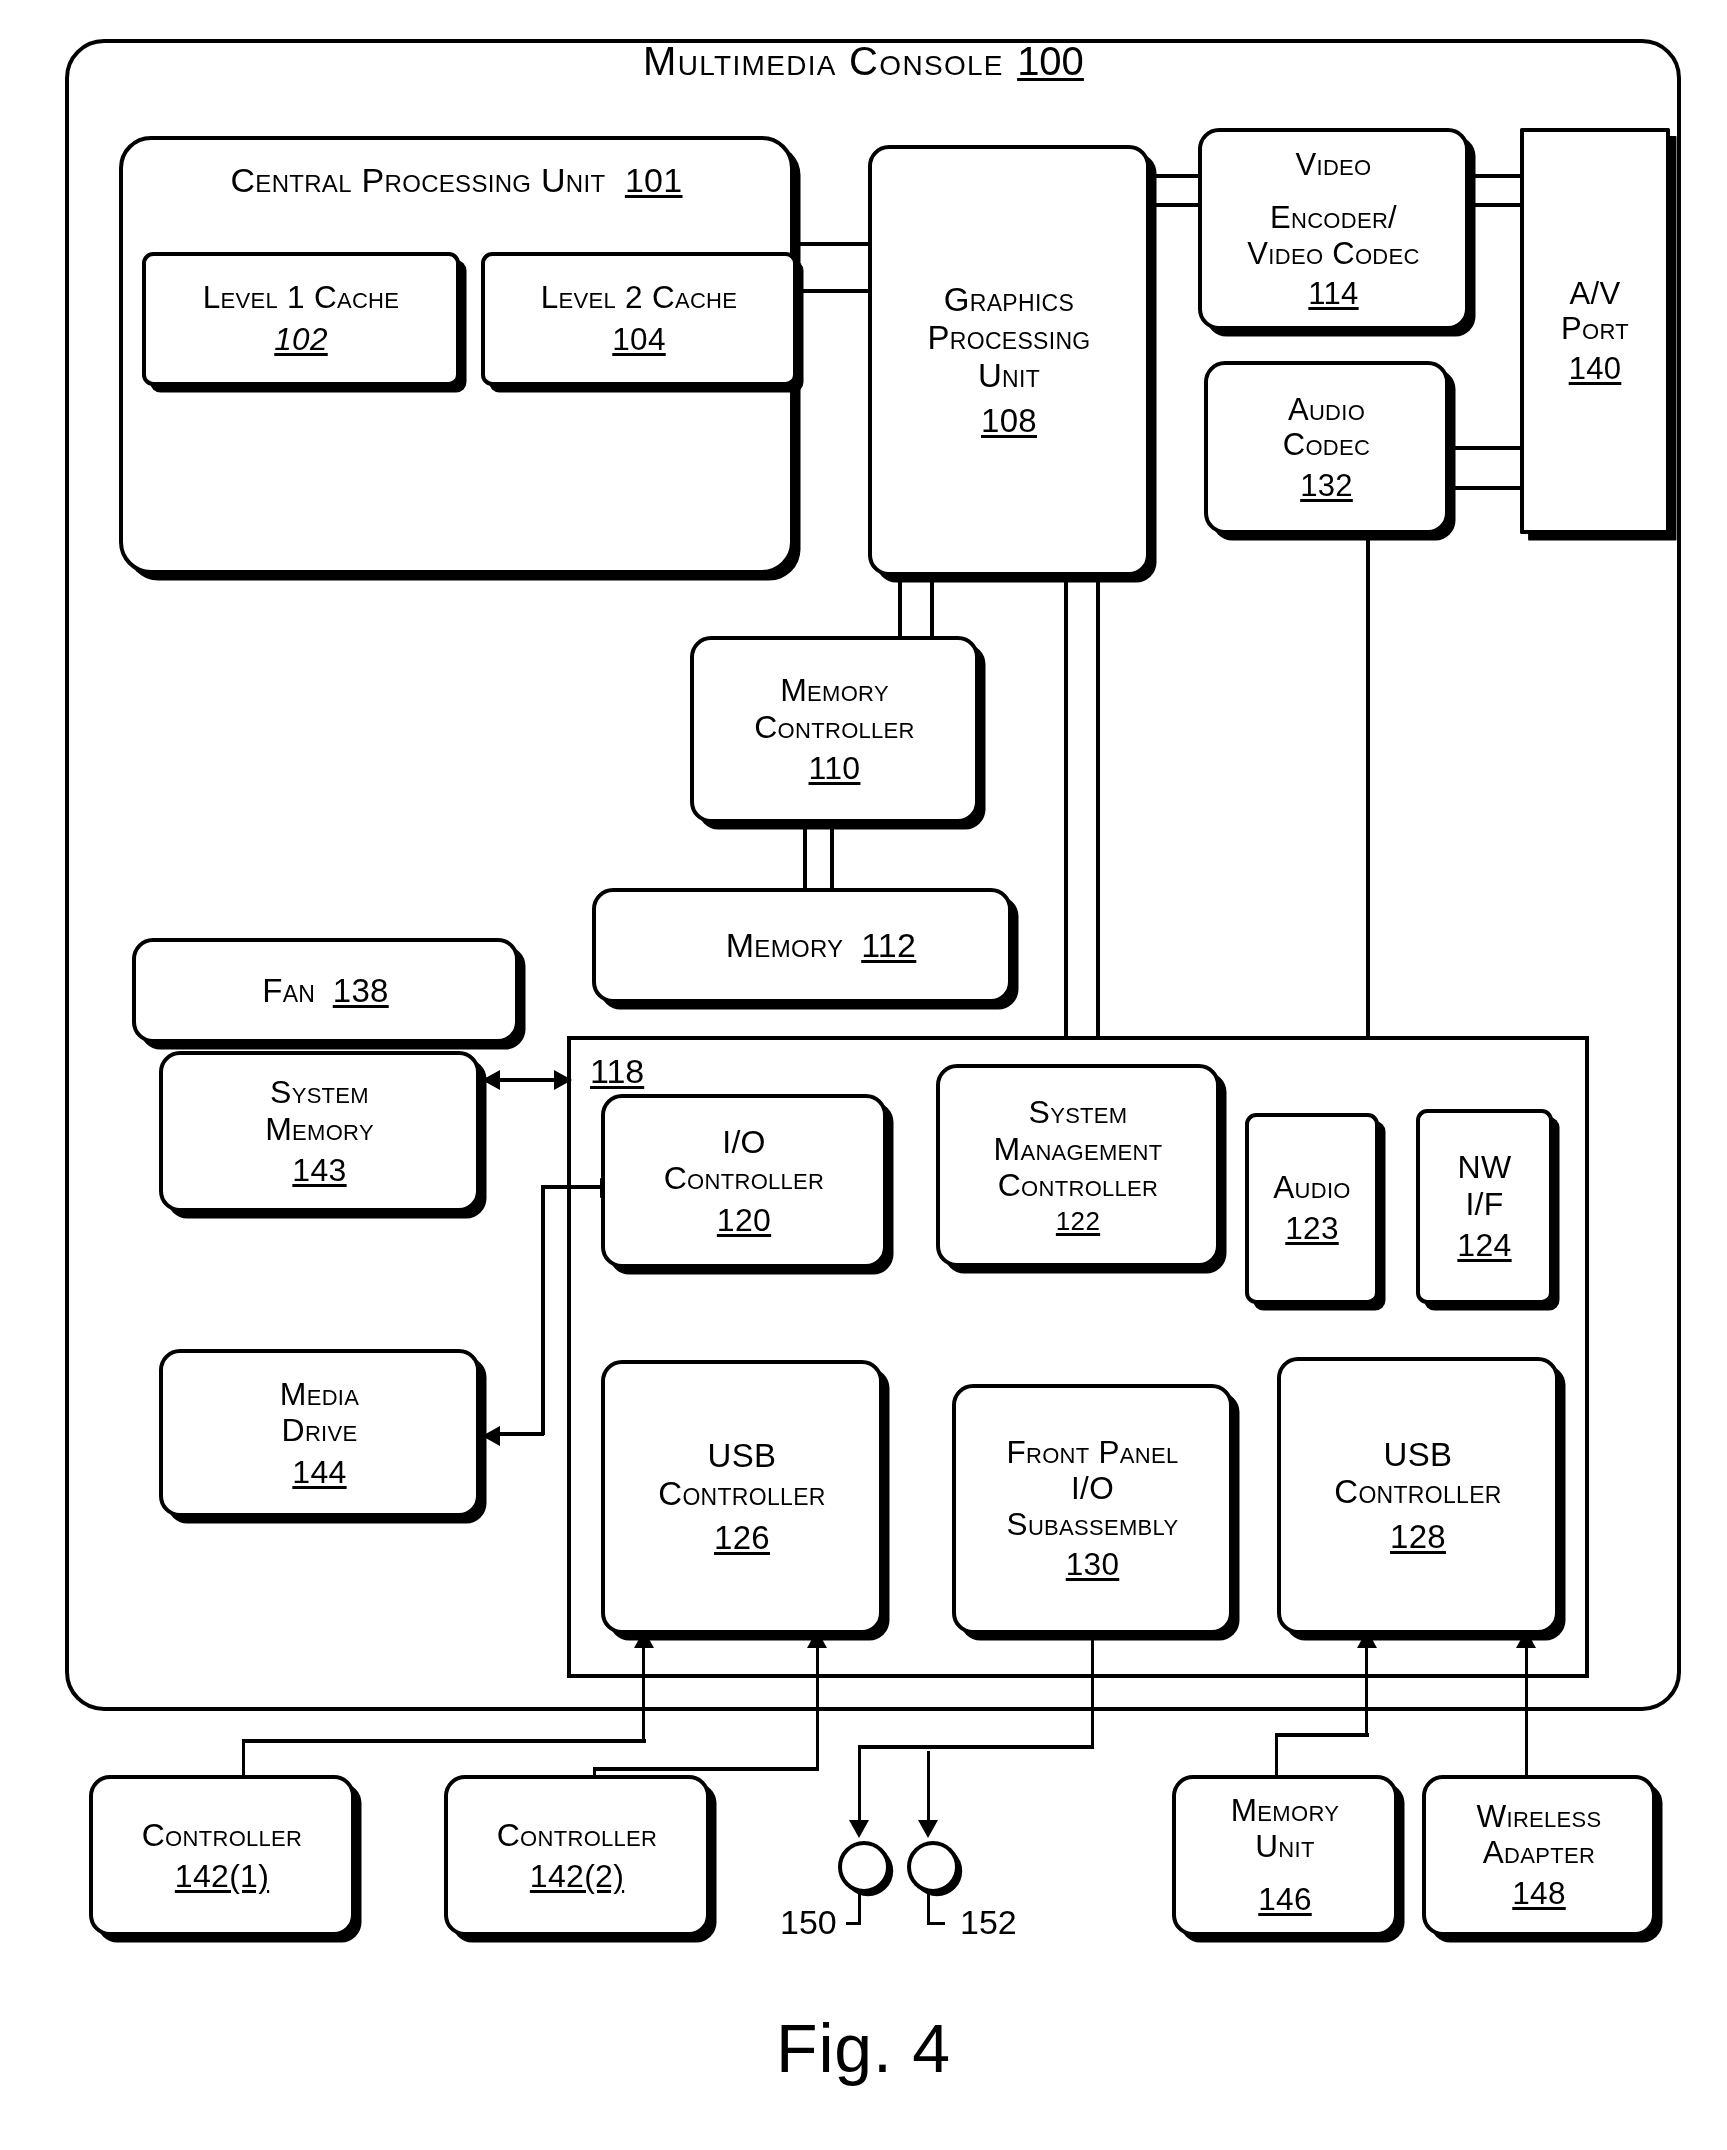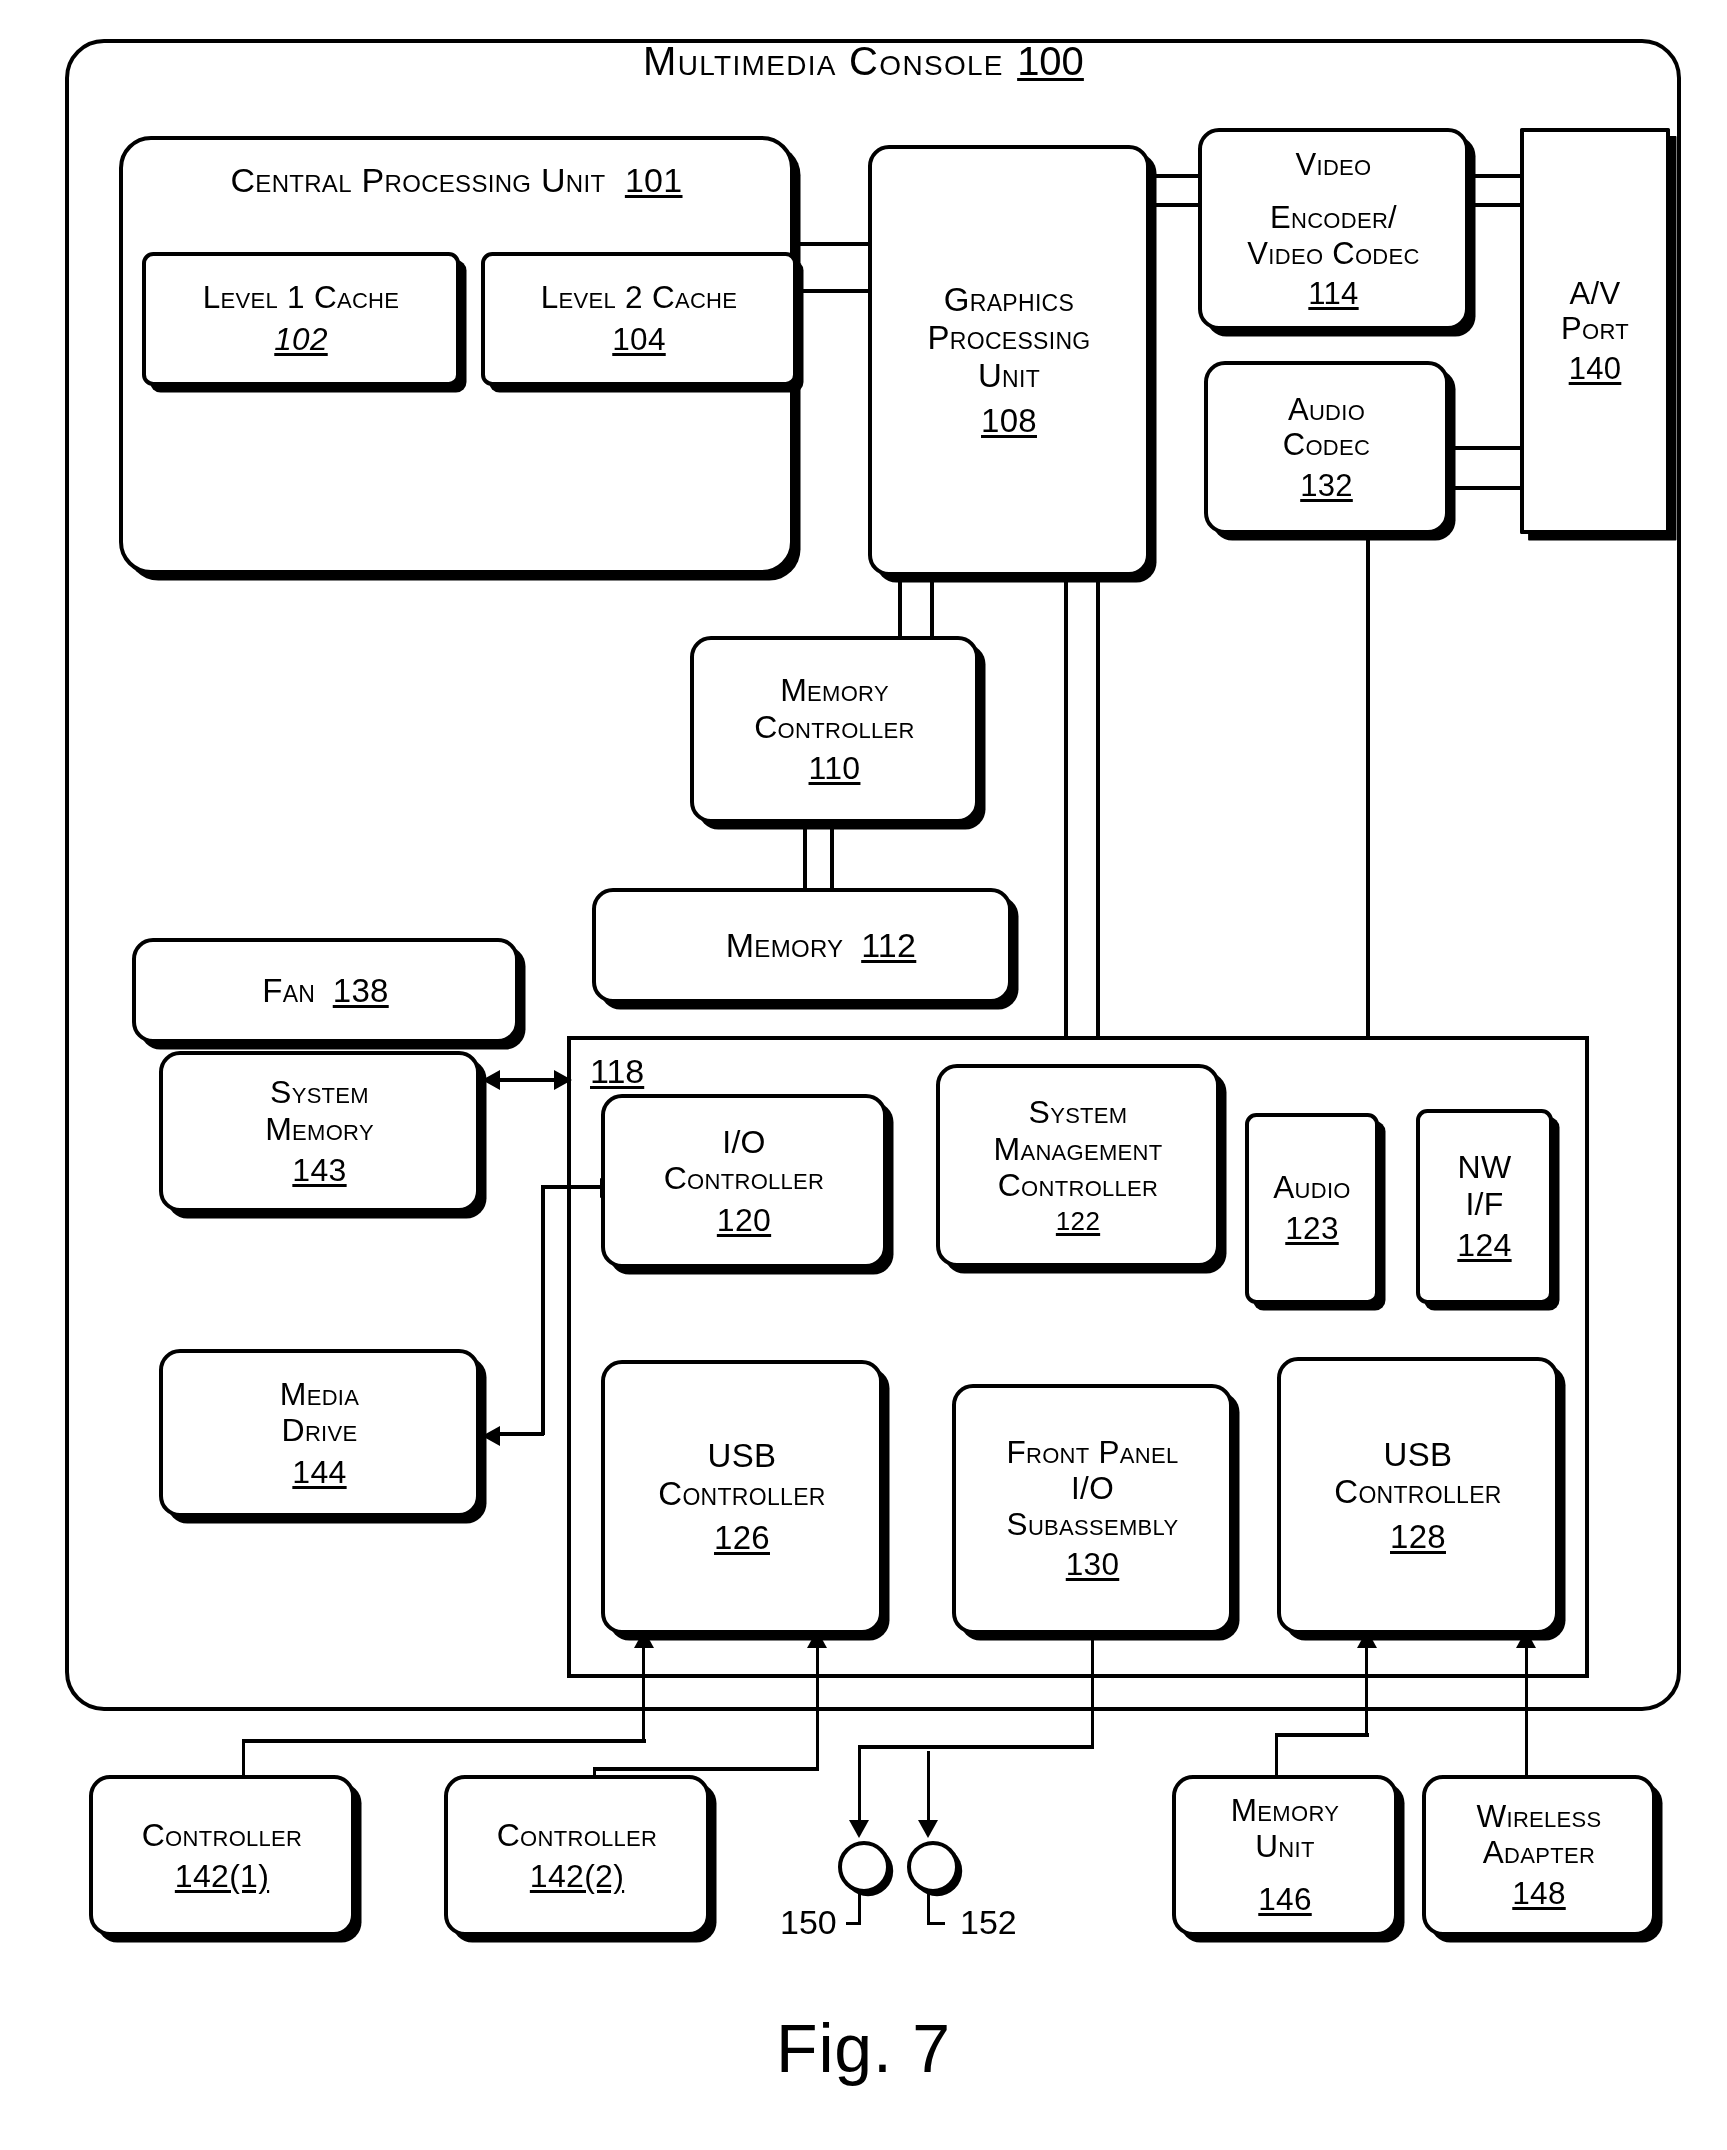--- a/index.html
+++ b/index.html
@@ -285,17 +285,17 @@
 
   <div class="w wv" style="left:1275px;top:1733px;width:3.2px;height:47px;"></div>
   <div class="w wh" style="left:1275px;top:1733px;width:94px;height:4px;"></div>
   <div class="w wv" style="left:1365px;top:1646px;width:3.2px;height:89px;"></div>
   <div class="ar ar-u" style="left:1357px;top:1630px;"></div>
 
   <div class="w wv" style="left:1525px;top:1646px;width:3.2px;height:133px;"></div>
   <div class="ar ar-u" style="left:1516px;top:1630px;"></div>
 
   <div id="figcap" style="left:0;top:2009px;width:1727px;text-align:center;">
-    <span>Fig. 7</span>
+    <span>Fig. 4</span>
   </div>
 
 </div>
 
 
 </body></html>

